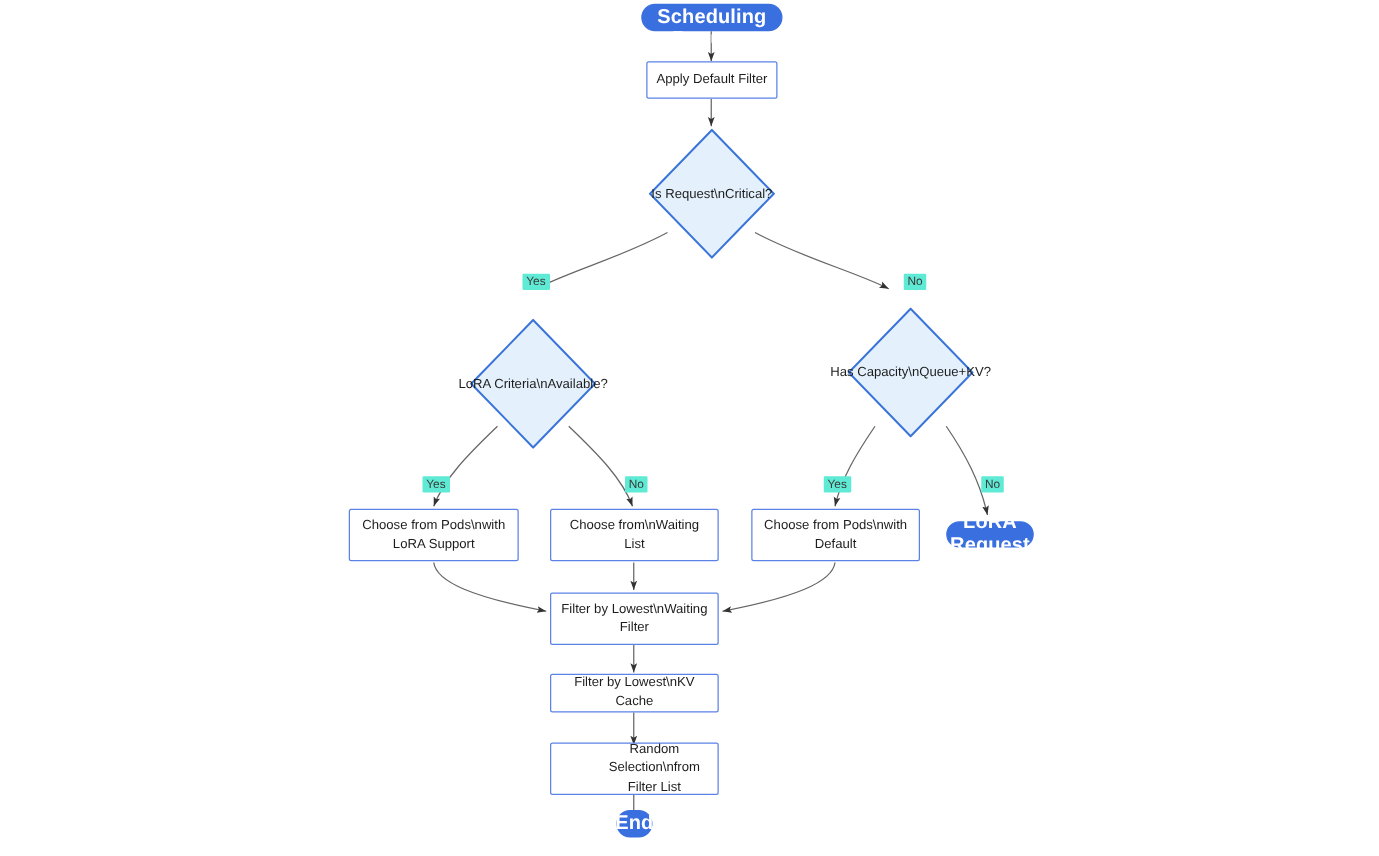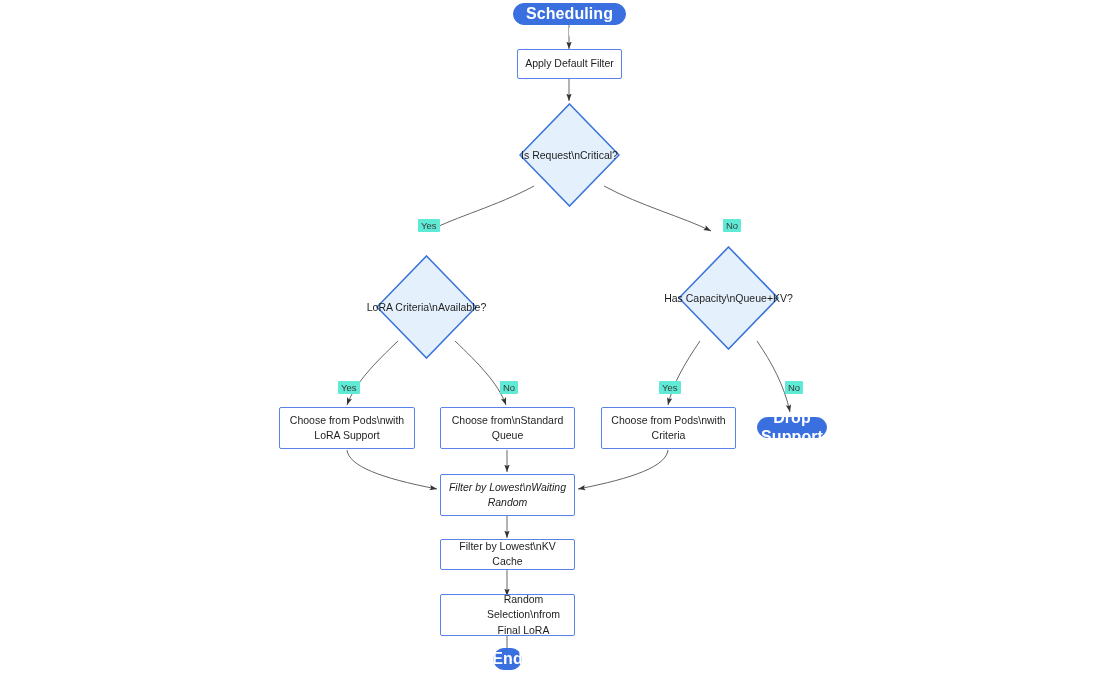--- a/index.html
+++ b/index.html
@@ -191,53 +191,53 @@
 
   <div class="node process" style="left:279px; top:407px; width:136px; height:42px;">
     <div class="lines">
       <div>Choose from Pods\nwith</div>
       <div>LoRA Support</div>
     </div>
   </div>
 
   <div class="node process" style="left:440px; top:407px; width:135px; height:42px;">
     <div class="lines">
-      <div>Choose from\nStandard</div>
-      <div>Queue</div>
+      <div>Choose from\nWaiting</div>
+      <div>List</div>
     </div>
   </div>
 
   <div class="node process" style="left:601px; top:407px; width:135px; height:42px;">
     <div class="lines">
       <div>Choose from Pods\nwith</div>
-      <div>Criteria</div>
+      <div>Default</div>
     </div>
   </div>
 
   <div class="node terminal" style="left:757px; top:417px; width:70px; height:21px;">
-    <span>Drop Support</span>
-  </div>
-
-  <div class="node process" style="left:440px; top:474px; width:135px; height:42px;font-style:italic;">
+    <span>LoRA Request</span>
+  </div>
+
+  <div class="node process" style="left:440px; top:474px; width:135px; height:42px;">
     <div class="lines">
       <div>Filter by Lowest\nWaiting</div>
-      <div>Random</div>
+      <div>Filter</div>
     </div>
   </div>
 
   <div class="node process" style="left:440px; top:539px; width:135px; height:31px;align-items:flex-end;">
     <div class="lines">
       <div>Filter by Lowest\nKV Cache</div>
     </div>
   </div>
 
   <div class="node process" style="left:440px; top:594px; width:135px; height:42px;padding-left:32px;">
     <div class="lines">
       <div>Random Selection\nfrom</div>
-      <div>Final LoRA</div>
+      <div>Filter List</div>
     </div>
   </div>
 
   <div class="node terminal" style="left:493px; top:648px; width:29px; height:22px;">
     <span>End</span>
   </div>
 
 </div>
 
 </body></html>

